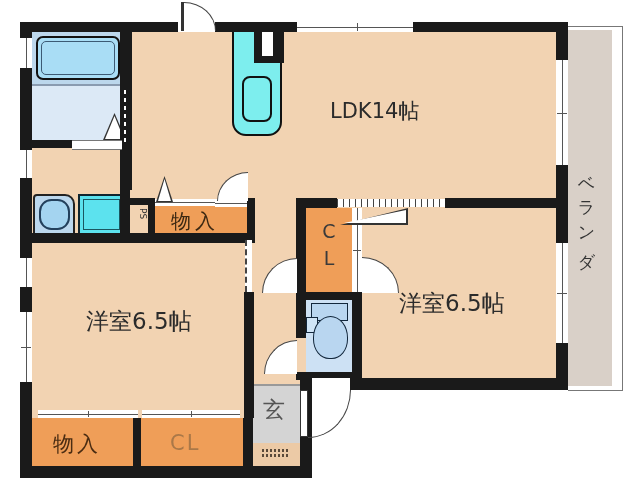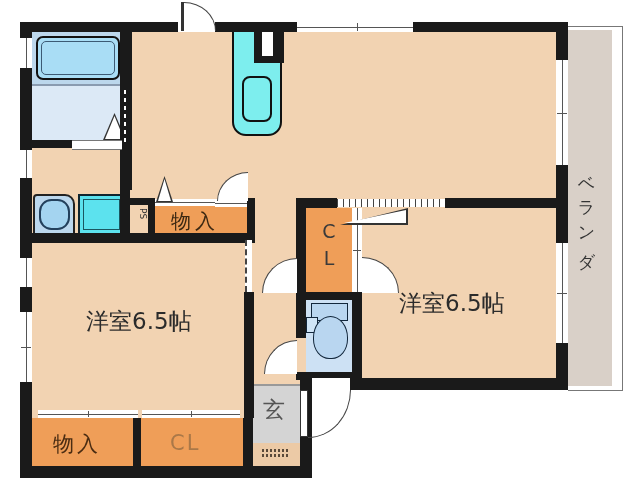--- a/index.html
+++ b/index.html
@@ -72,20 +72,21 @@
   <div class="win" style="left:352px;top:208px;width:10px;height:84px;">
     <div class="winlinev" style="left:5px;top:0;height:84px;"></div>
     <div class="winlineh" style="left:1px;top:42px;width:8px;"></div>
   </div>
 
   <div class="abs" style="left:306px;top:300px;width:46px;height:72px;background:#cde1f4;"></div>
   <div class="abs" style="left:311px;top:303px;width:35px;height:16px;background:#b9d6f0;border:1.5px solid #12273c;"></div>
   <div class="abs" style="left:306px;top:317px;width:10px;height:14px;background:#cfe4f6;border:1.5px solid #12273c;"></div>
   <div class="abs" style="left:313px;top:316px;width:33px;height:41px;background:#b9d6f0;border:1.5px solid #12273c;border-radius:50% 50% 46% 46%;"></div>
 
+  <div class="lbl" style="left:330px;top:97px;font-size:21px;color:#2b2b2b;">LDK14帖</div>
   <div class="lbl" style="left:86px;top:306px;font-size:23px;color:#2b2b2b;">洋室6.5帖</div>
   <div class="lbl" style="left:399px;top:288px;font-size:23px;color:#2b2b2b;">洋室6.5帖</div>
 
   <div class="win" style="left:38px;top:410px;width:100px;height:8px;">
     <div class="winlineh" style="left:0;top:4px;width:100px;"></div>
       <div class="winlinev" style="left:50px;top:1px;height:6px;"></div>
   </div>
   <div class="win" style="left:142px;top:410px;width:98px;height:8px;">
     <div class="winlineh" style="left:0;top:4px;width:98px;"></div>
       <div class="winlinev" style="left:49px;top:1px;height:6px;"></div>

